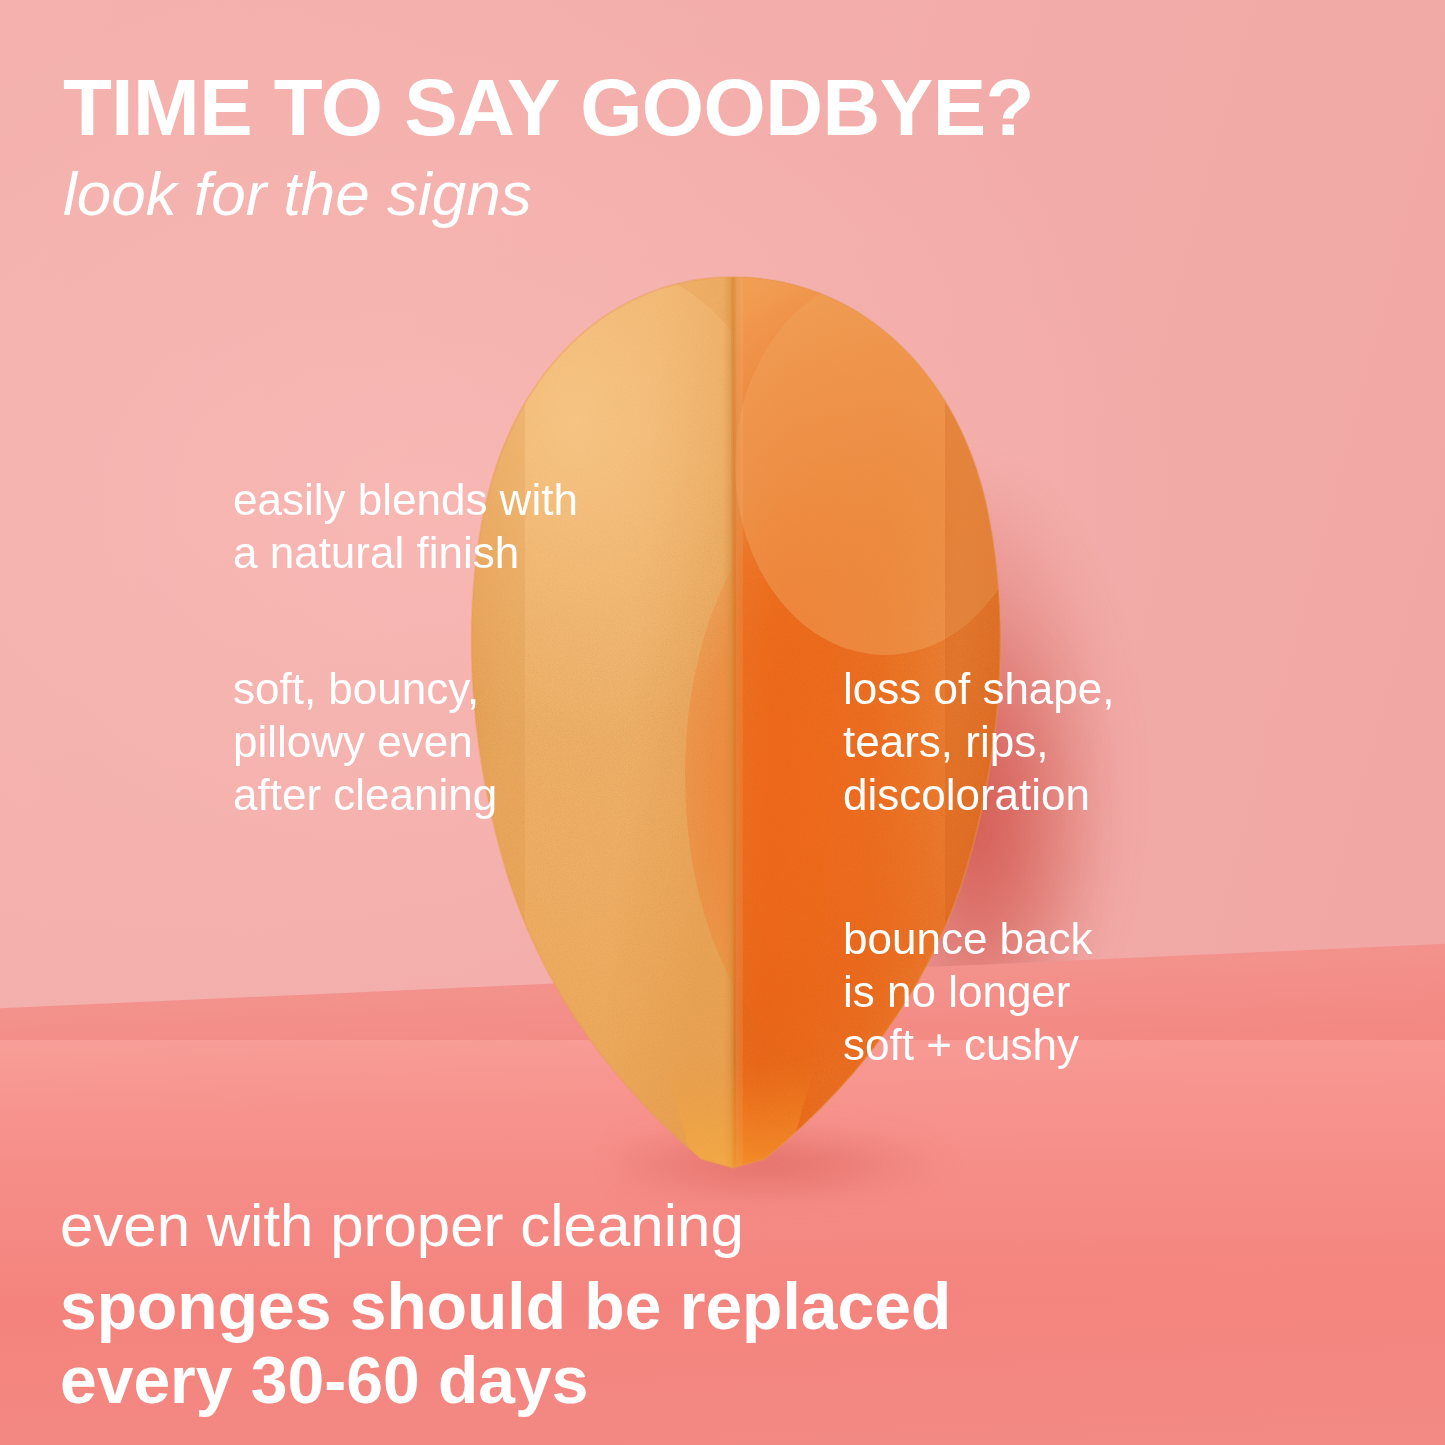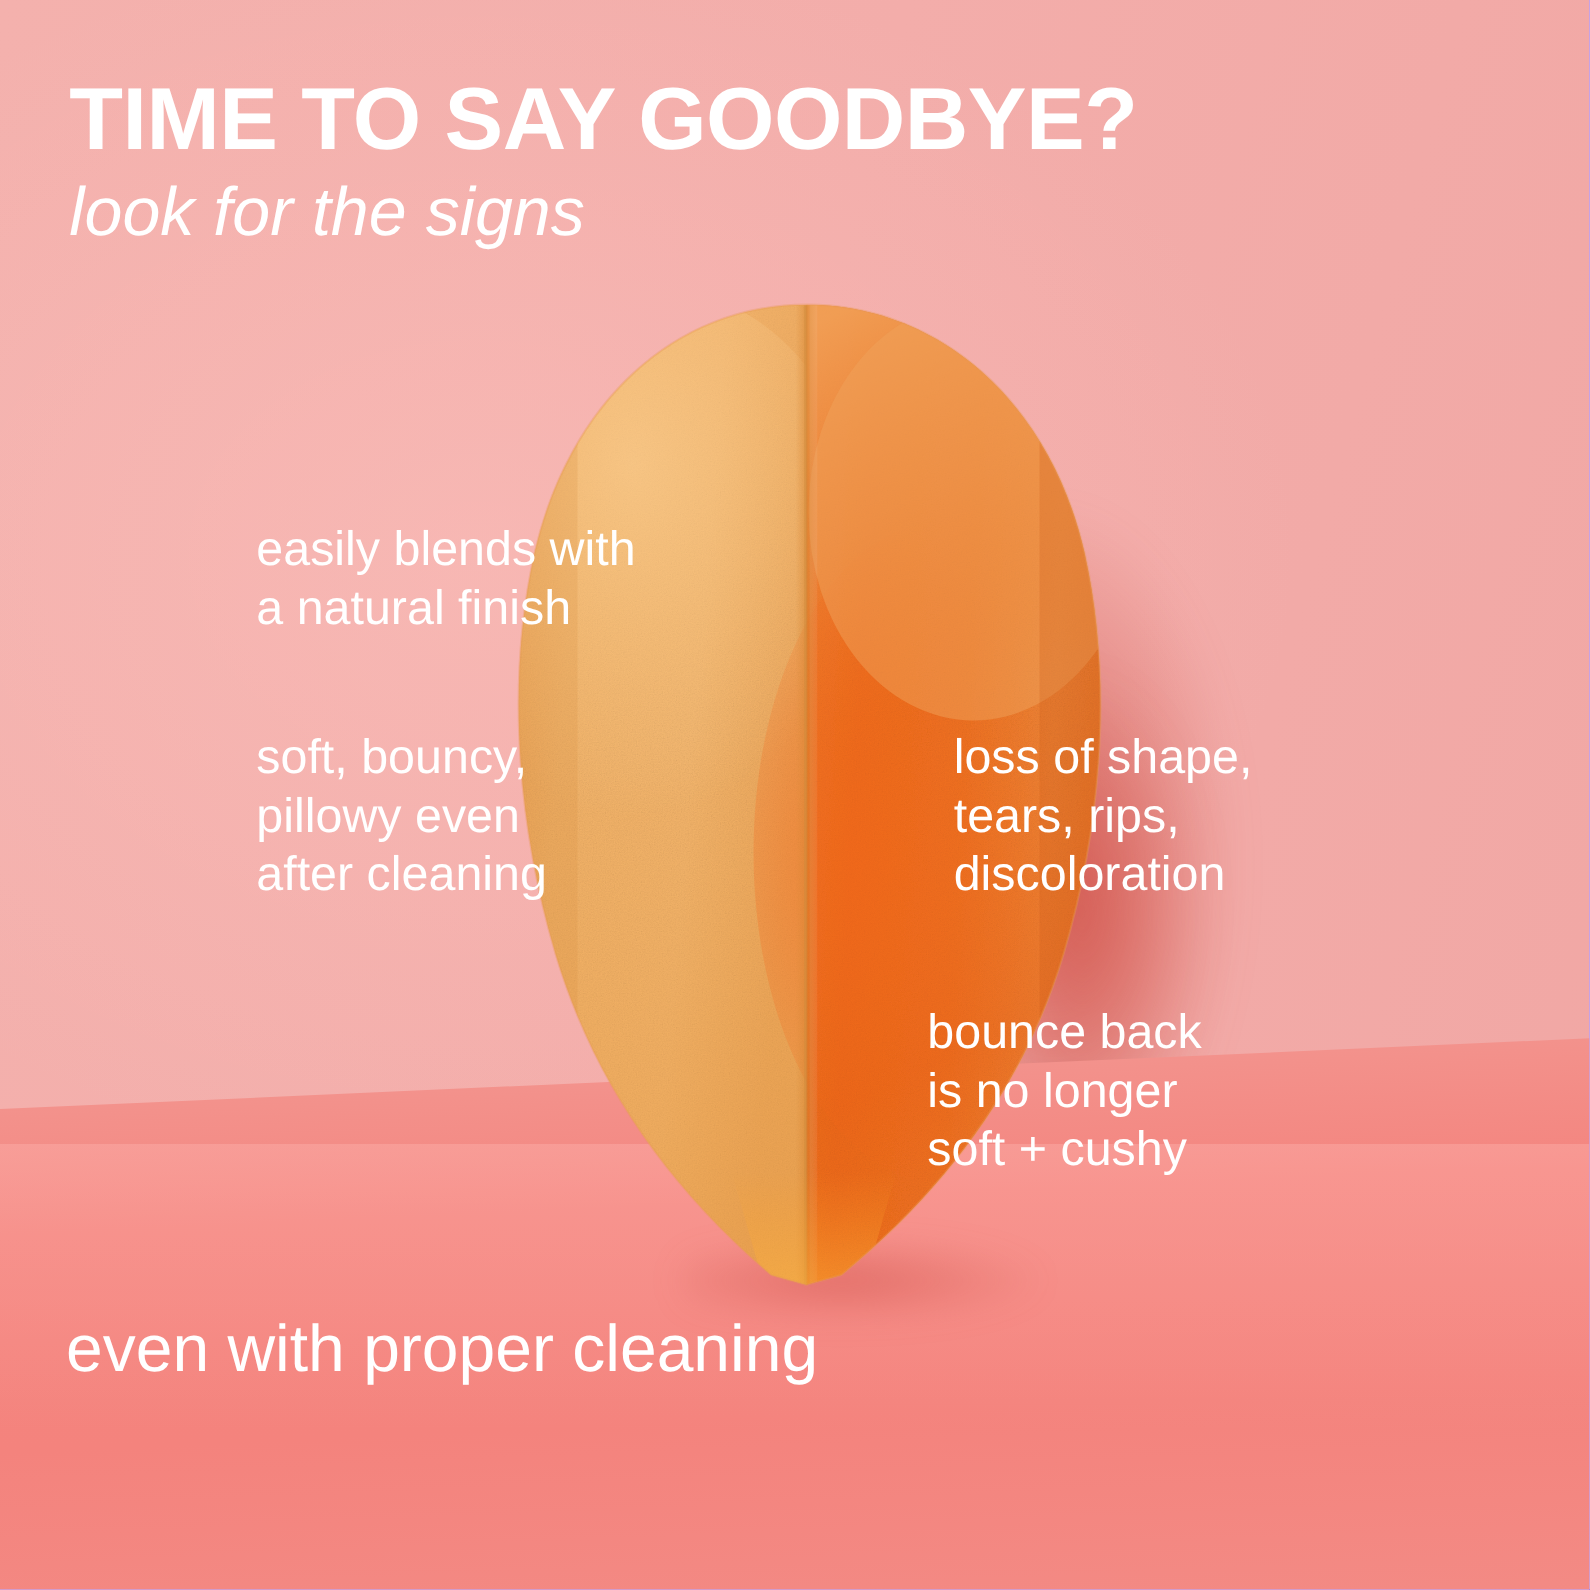--- a/index.html
+++ b/index.html
@@ -7,21 +7,21 @@
     margin: 0;
     padding: 0;
     background: #ffffff;
   }
   #stage {
     position: relative;
     width: 1445px;
     height: 1445px;
     overflow: hidden;
     font-family: "Liberation Sans", "DejaVu Sans", sans-serif;
-    background: #6d28d9;
+    background: #701a75;
     -webkit-font-smoothing: antialiased;
   }
 
   
   .wall {
     position: absolute;
     inset: 0;
     background: linear-gradient(105deg, #f4b1ad 0%, #f3adaa 45%, #f1a7a4 100%);
   }
   .wall-vignette {
@@ -113,21 +113,21 @@
     font-style: italic;
   }
   .callout {
     font-size: 44px;
     font-weight: 400;
     line-height: 1.21;
     white-space: pre-line;
   }
   .c-blend   { left: 233px; top: 473px; }
   .c-soft    { left: 233px; top: 662px; }
-  .c-loss    { left: 843px; top: 662px; margin-left: 24px; }
+  .c-loss    { left: 843px; top: 662px; }
   .c-bounce  { left: 843px; top: 912px; }
 
   .footer { left: 60px; top: 1196px; }
   .footer .f-line1 {
     font-size: 60px;
     font-weight: 500;
     line-height: 1.0;
     margin-bottom: 14px;
   }
   .footer .f-line2 {
@@ -280,15 +280,17 @@
 
   <div class="txt callout c-loss">loss of shape,
 tears, rips,
 discoloration</div>
   <div class="txt callout c-bounce">bounce back
 is no longer
 soft + cushy</div>
 
   <div class="txt footer">
     <div class="f-line1">even with proper cleaning</div>
+    <div class="f-line2">sponges should be replaced
+every 30-60 days</div>
   </div>
 
 </div>
 
 </body></html>

